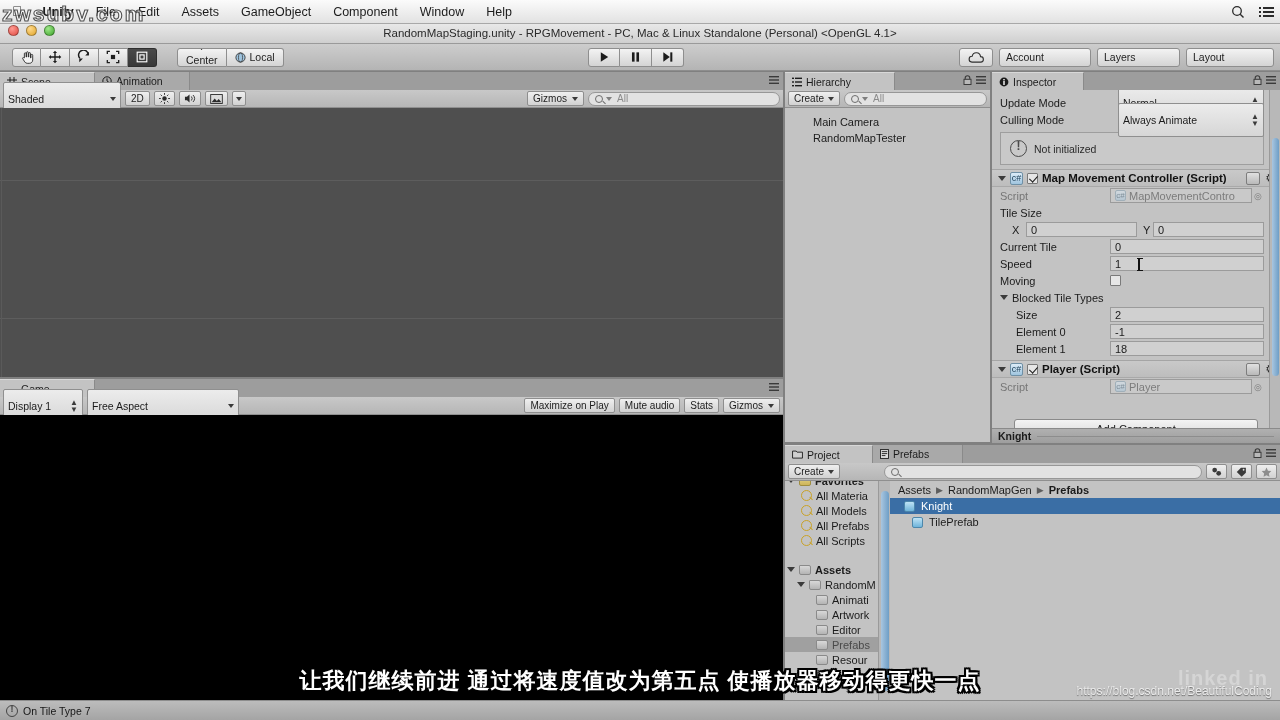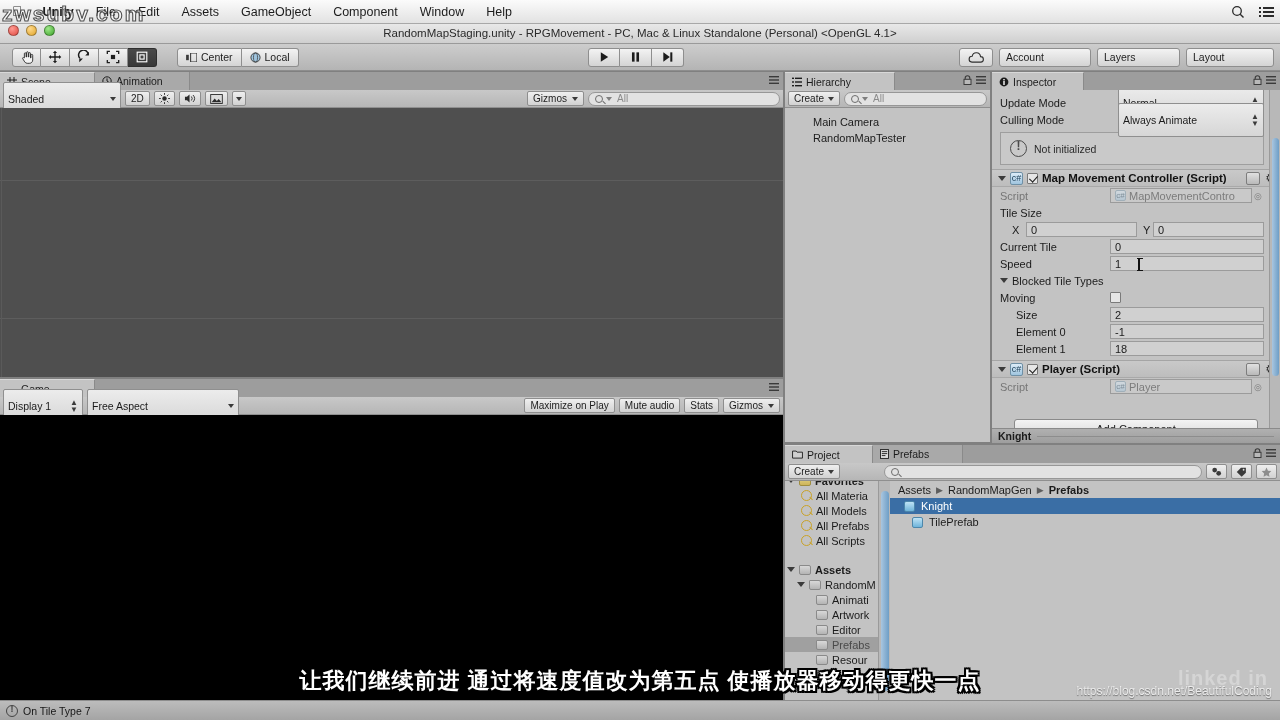--- a/index.html
+++ b/index.html
@@ -51,21 +51,21 @@
   }
   .btn {
     background: linear-gradient(#f3f3f3,#d4d4d4);
     border: 1px solid #8e8e8e; border-radius: 3px;
     height: 19px; display: flex; align-items: center; justify-content: center;
     font-size: 10.5px; color: #1d1d1d; padding: 0 7px;
   }
   .btn.on { background: linear-gradient(#4a4a4a,#383838); color: #fff; border-color: #2e2e2e; }
   .seg { display: flex; }
   .seg .btn { border-radius: 0; border-left-width: 0; }
-  .seg .btn:first-child { border-radius: 3px 0 0 3px; border-left-width: 1px; }
+  .seg .btn:first-child { border-radius: 3px 0 0 3px; border-left-width: 1px; flex-direction: column; }
   .seg .btn:last-child { border-radius: 0 3px 3px 0; }
   .toolsgrp { margin-left: 12px; }
   .toolsgrp .btn { width: 29px; padding: 0; }
   .pivotgrp { margin-left: 20px; }
   .pivotgrp .btn { padding: 0 8px; gap: 4px; }
   .playgrp { position: absolute; left: 588px; }
   .playgrp .btn { width: 32px; padding: 0; }
   .tb-right { position: absolute; right: 6px; display: flex; align-items: center; gap: 6px; }
   .ddbtn {
     background: linear-gradient(#f3f3f3,#d4d4d4);
@@ -628,26 +628,26 @@
             <span>0</span>
           </div>
       </div>
       <div class="irow">
         <span class="ilabel" style="width:110px">Speed</span>
         <div class="ifield" style="flex:1">
             <span>1</span>
           </div>
       </div>
       <div class="irow">
+        <span class="ilabel" style="width:110px">Moving</span>
+        <span class="cbox"></span>
+      </div>
+      <div class="irow">
         <span class="foldout" style="margin-right:4px"></span>
         <span class="ilabel">Blocked Tile Types</span>
-      </div>
-      <div class="irow">
-        <span class="ilabel" style="width:110px">Moving</span>
-        <span class="cbox"></span>
       </div>
       <div class="irow">
         <span class="ilabel" style="width:110px;padding-left:16px">Size</span>
         <div class="ifield" style="flex:1">
             <span>2</span>
           </div>
       </div>
       <div class="irow">
         <span class="ilabel" style="width:110px;padding-left:16px">Element 0</span>
         <div class="ifield" style="flex:1">

